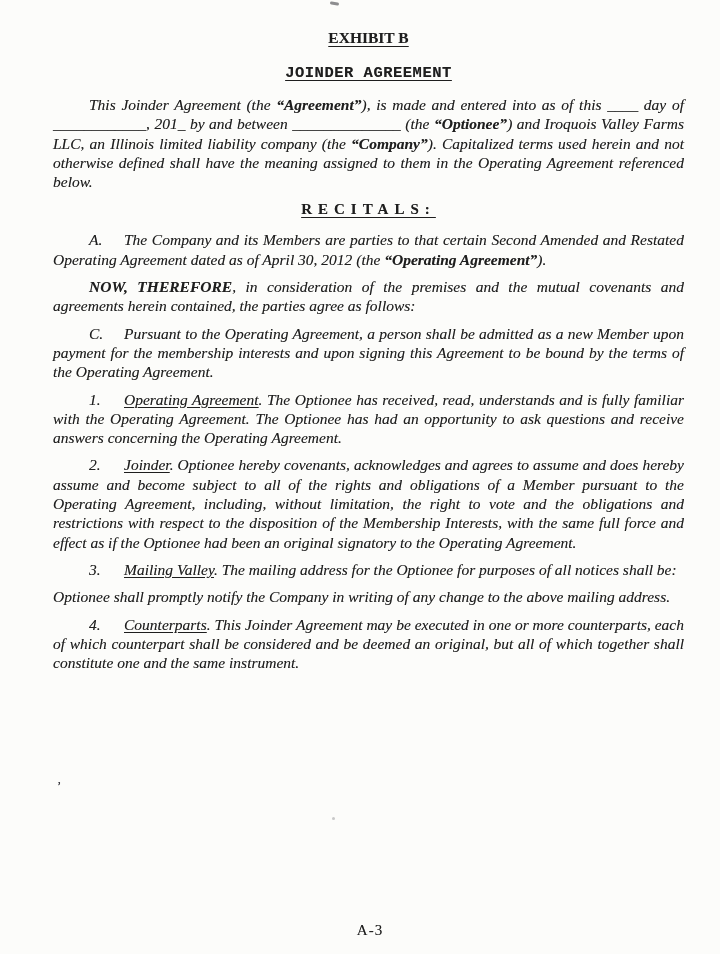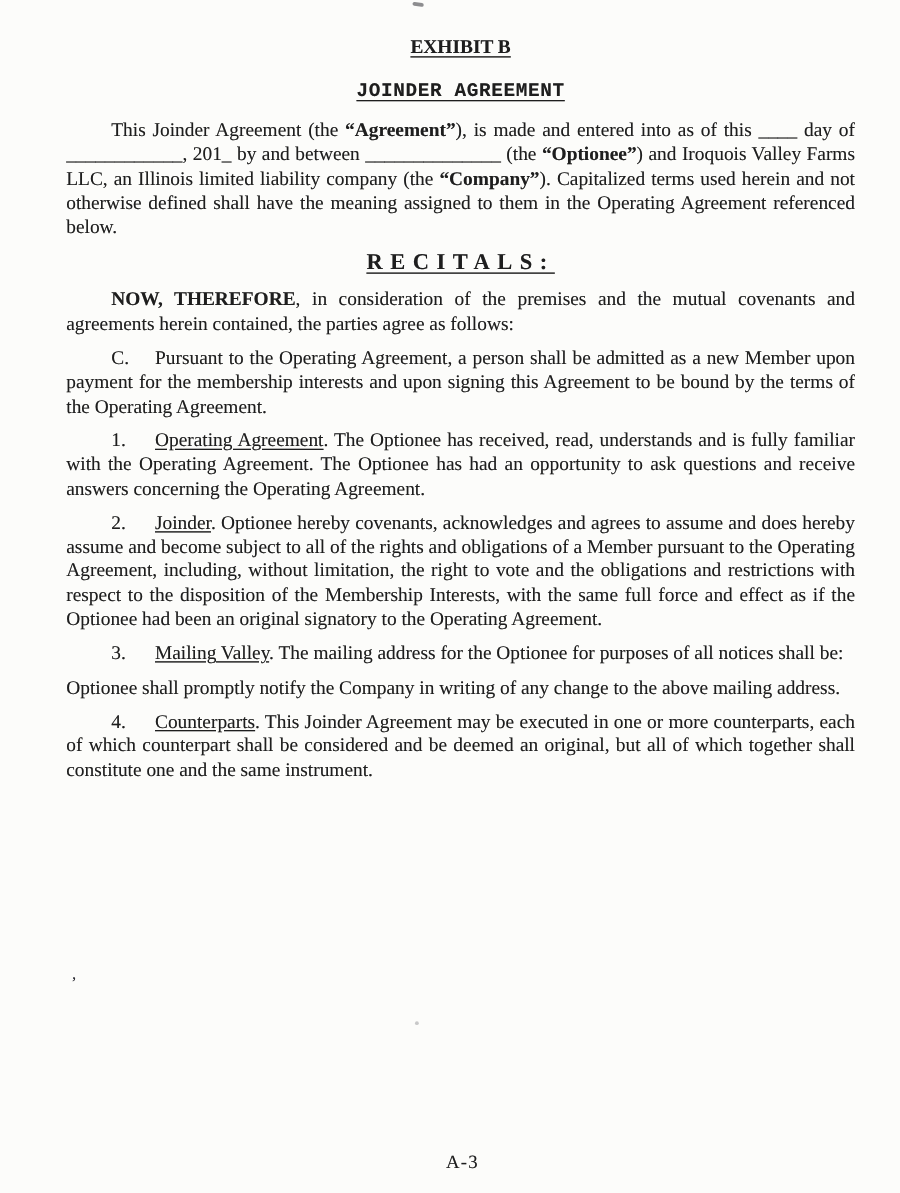--- a/index.html
+++ b/index.html
@@ -26,30 +26,31 @@
     font-size: 15.5px;
     font-weight: bold;
     text-decoration: underline;
     text-underline-offset: 3px;
     line-height: 19px;
   }
   .doc-title { margin: 17px 0 12px 0; letter-spacing: 0.5px; font-family: Liberation Mono, monospace; }
   .recitals {
     margin: 9px 0 11px 0;
     text-align: center;
-    font-size: 18px;
+    font-size: 15px;
     font-weight: bold;
     letter-spacing: 6px;
     text-decoration: underline;
     text-underline-offset: 3px;
     line-height: 19px;
   }
   p.body {
     margin: 0 0 8px 0;
     text-align: justify;
+    font-style: italic;
   }
   p.indent { text-indent: 36px; }
   .num { display: inline-block; width: 35px; text-indent: 0; }
   .to-come {
     margin: 10px 0 12px 0;
     text-align: center;
     text-indent: 0;
   }
   .page-number {
     position: absolute;
@@ -89,20 +90,21 @@
   <div class="speck-top"></div>
 
   <h1 class="heading">EXHIBIT B</h1>
 
   <h2 class="heading doc-title">JOINDER AGREEMENT</h2>
 
   <p class="body indent"><span>This Joinder Agreement (the </span><span style="font-weight: bold;">“Agreement”</span><span>), is made and entered into as of this </span><span>____</span><span> day of </span><span>____________</span><span>, 201_ by and between </span><span>______________</span><span> (the </span><span style="font-weight: bold;">“Optionee”</span><span>) and Iroquois Valley Farms LLC, an Illinois limited liability company (the </span><span style="font-weight: bold;">“Company”</span><span>).  Capitalized terms used herein and not otherwise defined shall have the meaning assigned to them in the Operating Agreement referenced below.</span></p>
 
   <h3 class="recitals">RECITALS:</h3>
 
+  <p class="body indent"><span class="num">A.</span><span><span>The Company and its Members are parties to that certain Second Amended and Restated Operating Agreement dated as of April 30, 2012 (the </span><span style="font-weight: bold;">“Operating Agreement”</span><span>).</span></span></p>
 
 
   <p class="body indent"><span style="font-weight: bold;">NOW, THEREFORE</span><span>, in consideration of the premises and the mutual covenants and agreements herein contained, the parties agree as follows:</span></p>
 
   <p class="body indent"><span class="num">C.</span><span><span>Pursuant to the Operating Agreement, a person shall be admitted as a new Member upon payment for the membership interests and upon signing this Agreement to be bound by the terms of the Operating Agreement.</span></span></p>
 
   <p class="body indent"><span class="num">1.</span><span><span style="text-decoration: underline; text-underline-offset: 2px;">Operating Agreement</span><span>.  The Optionee has received, read, understands and is fully familiar with the Operating Agreement.  The Optionee has had an opportunity to ask questions and receive answers concerning the Operating Agreement.</span></span></p>
 
   <p class="body indent"><span class="num">2.</span><span><span style="text-decoration: underline; text-underline-offset: 2px;">Joinder</span><span>.  Optionee hereby covenants, acknowledges and agrees to assume and does hereby assume and become subject to all of the rights and obligations of a Member pursuant to the Operating Agreement, including, without limitation, the right to vote and the obligations and restrictions with respect to the disposition of the Membership Interests, with the same full force and effect as if the Optionee had been an original signatory to the Operating Agreement.</span></span></p>
 

